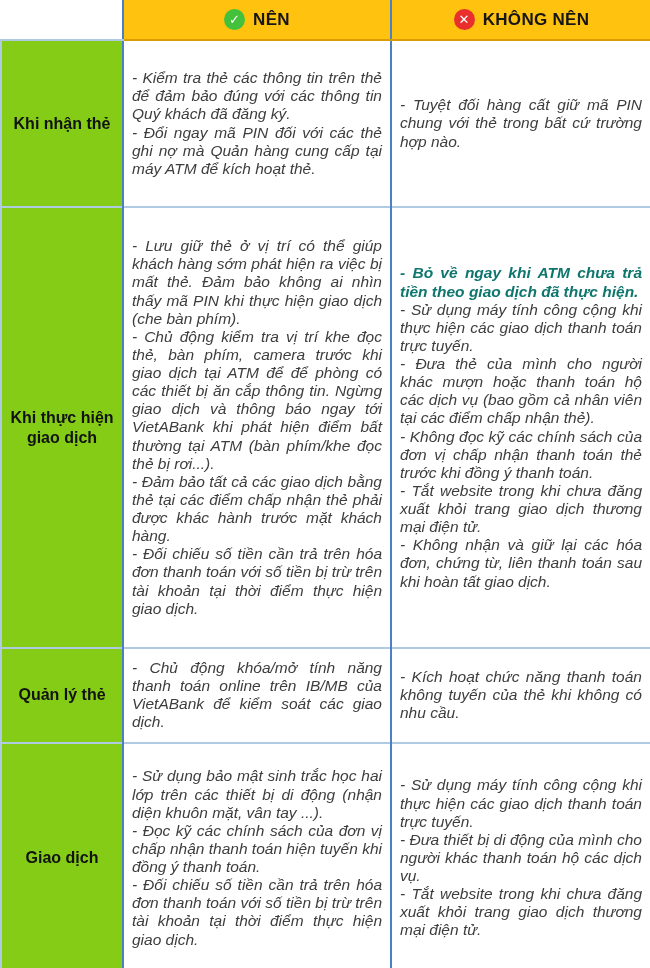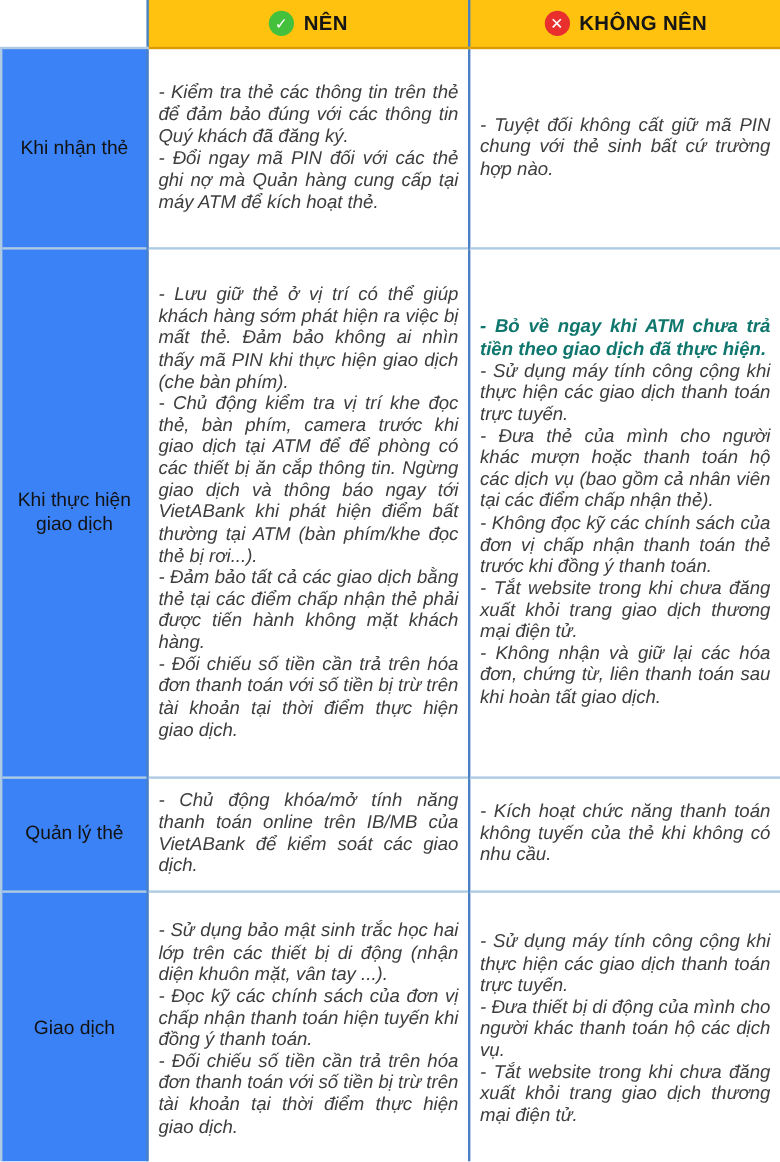--- a/index.html
+++ b/index.html
@@ -60,22 +60,22 @@
   }
   .icon-check { background: var(--check-green, #44C13C); }
   .icon-cross { background: var(--cross-red, #E92E2E); }
   
   tbody tr:nth-child(1) { height: 167px; }
   tbody tr:nth-child(2) { height: 441px; }
   tbody tr:nth-child(3) { height: 89px;  }
   tbody tr:nth-child(4) { height: 231px; }
 
   tbody th.row-label {
-    background: #3b82f6;
-    font-weight: 400;
+    background: #84cc16;
+    font-weight: 700;
     font-size: 16px;
     line-height: 1.25;
     color: #121212;
     text-align: center;
     vertical-align: middle;
     padding: 0 5px;
     border-left: 2px solid var(--border-light, #AECBE3);
   }
   tbody td {
     padding: 10px 8px;
@@ -132,29 +132,29 @@
       </tr>
     </thead>
     <tbody>
         <tr>
           <th class="row-label">Khi nhận thẻ</th>
           <td class="do-cell">
             <p class="item">- Kiểm tra thẻ các thông tin trên thẻ để đảm bảo đúng với các thông tin Quý khách đã đăng ký.</p>
             <p class="item">- Đổi ngay mã PIN đối với các thẻ ghi nợ mà Quản hàng cung cấp tại máy ATM để kích hoạt thẻ.</p>
           </td>
           <td class="dont-cell">
-            <p class="item">- Tuyệt đối không cất giữ mã PIN chung với thẻ sinh bất cứ trường hợp nào.</p>
+            <p class="item">- Tuyệt đối hàng cất giữ mã PIN chung với thẻ trong bất cứ trường hợp nào.</p>
           </td>
         </tr>
         <tr>
           <th class="row-label">Khi thực hiện giao dịch</th>
           <td class="do-cell">
             <p class="item">- Lưu giữ thẻ ở vị trí có thể giúp khách hàng sớm phát hiện ra việc bị mất thẻ. Đảm bảo không ai nhìn thấy mã PIN khi thực hiện giao dịch (che bàn phím).</p>
             <p class="item">- Chủ động kiểm tra vị trí khe đọc thẻ, bàn phím, camera trước khi giao dịch tại ATM để để phòng có các thiết bị ăn cắp thông tin. Ngừng giao dịch và thông báo ngay tới VietABank khi phát hiện điểm bất thường tại ATM (bàn phím/khe đọc thẻ bị rơi...).</p>
-            <p class="item">- Đảm bảo tất cả các giao dịch bằng thẻ tại các điểm chấp nhận thẻ phải được tiến hành không mặt khách hàng.</p>
+            <p class="item">- Đảm bảo tất cả các giao dịch bằng thẻ tại các điểm chấp nhận thẻ phải được khác hành trước mặt khách hàng.</p>
             <p class="item">- Đối chiếu số tiền cần trả trên hóa đơn thanh toán với số tiền bị trừ trên tài khoản tại thời điểm thực hiện giao dịch.</p>
           </td>
           <td class="dont-cell">
             <p class="item bold">- Bỏ về ngay khi ATM chưa trả tiền theo giao dịch đã thực hiện.</p>
             <p class="item">- Sử dụng máy tính công cộng khi thực hiện các giao dịch thanh toán trực tuyến.</p>
             <p class="item">- Đưa thẻ của mình cho người khác mượn hoặc thanh toán hộ các dịch vụ (bao gồm cả nhân viên tại các điểm chấp nhận thẻ).</p>
             <p class="item">- Không đọc kỹ các chính sách của đơn vị chấp nhận thanh toán thẻ trước khi đồng ý thanh toán.</p>
             <p class="item">- Tắt website trong khi chưa đăng xuất khỏi trang giao dịch thương mại điện tử.</p>
             <p class="item">- Không nhận và giữ lại các hóa đơn, chứng từ, liên thanh toán sau khi hoàn tất giao dịch.</p>
           </td>

